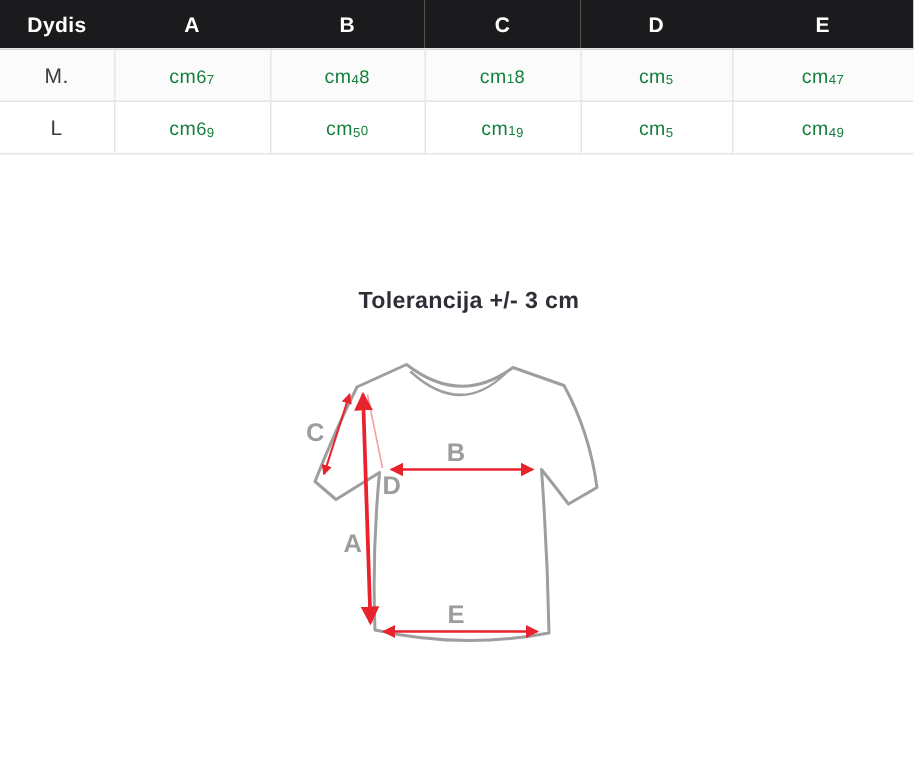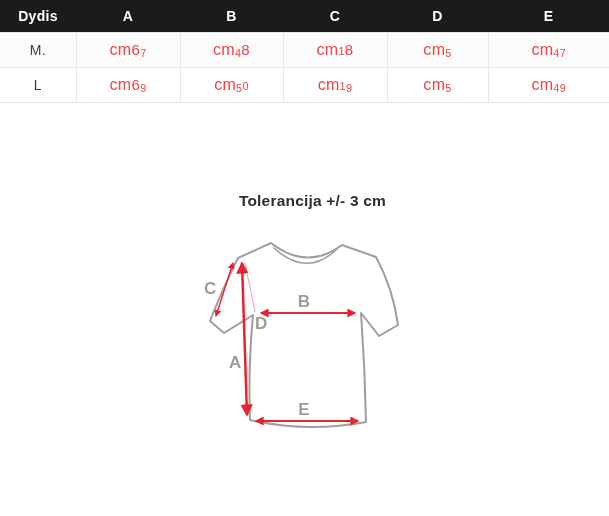--- a/index.html
+++ b/index.html
@@ -14,21 +14,21 @@
   }
   table.size-table thead th{
     background:var(--header-bg,#1b1b1d);
     color:var(--header-text,#fff);
     font-size:14px;font-weight:700;letter-spacing:.3px;
     height:32px;border:0;text-align:center;padding:0;
   }
   table.size-table tbody td{
     border:1px solid var(--border,#e6e6e6);
     height:34px;text-align:center;vertical-align:middle;
-    font-size:16px;color:#ef4444;letter-spacing:.3px;padding:0;
+    font-size:13px;color:#15803d;letter-spacing:.3px;padding:0;
   }
   table.size-table tbody td:first-child{border-left:0;font-size:14px;color:#3c3c3c;}
   table.size-table tbody td:last-child{border-right:0;margin-top:43px;}
   table.size-table tbody tr:nth-child(odd) td{background:#fbfbfb;}
   
   .osf .ds{font-size:.68em;}
   .osf .dl{font-size:.68em;position:relative;top:.21em;}
   .osf .df{font-size:.94em;}
   
   .tolerance{

